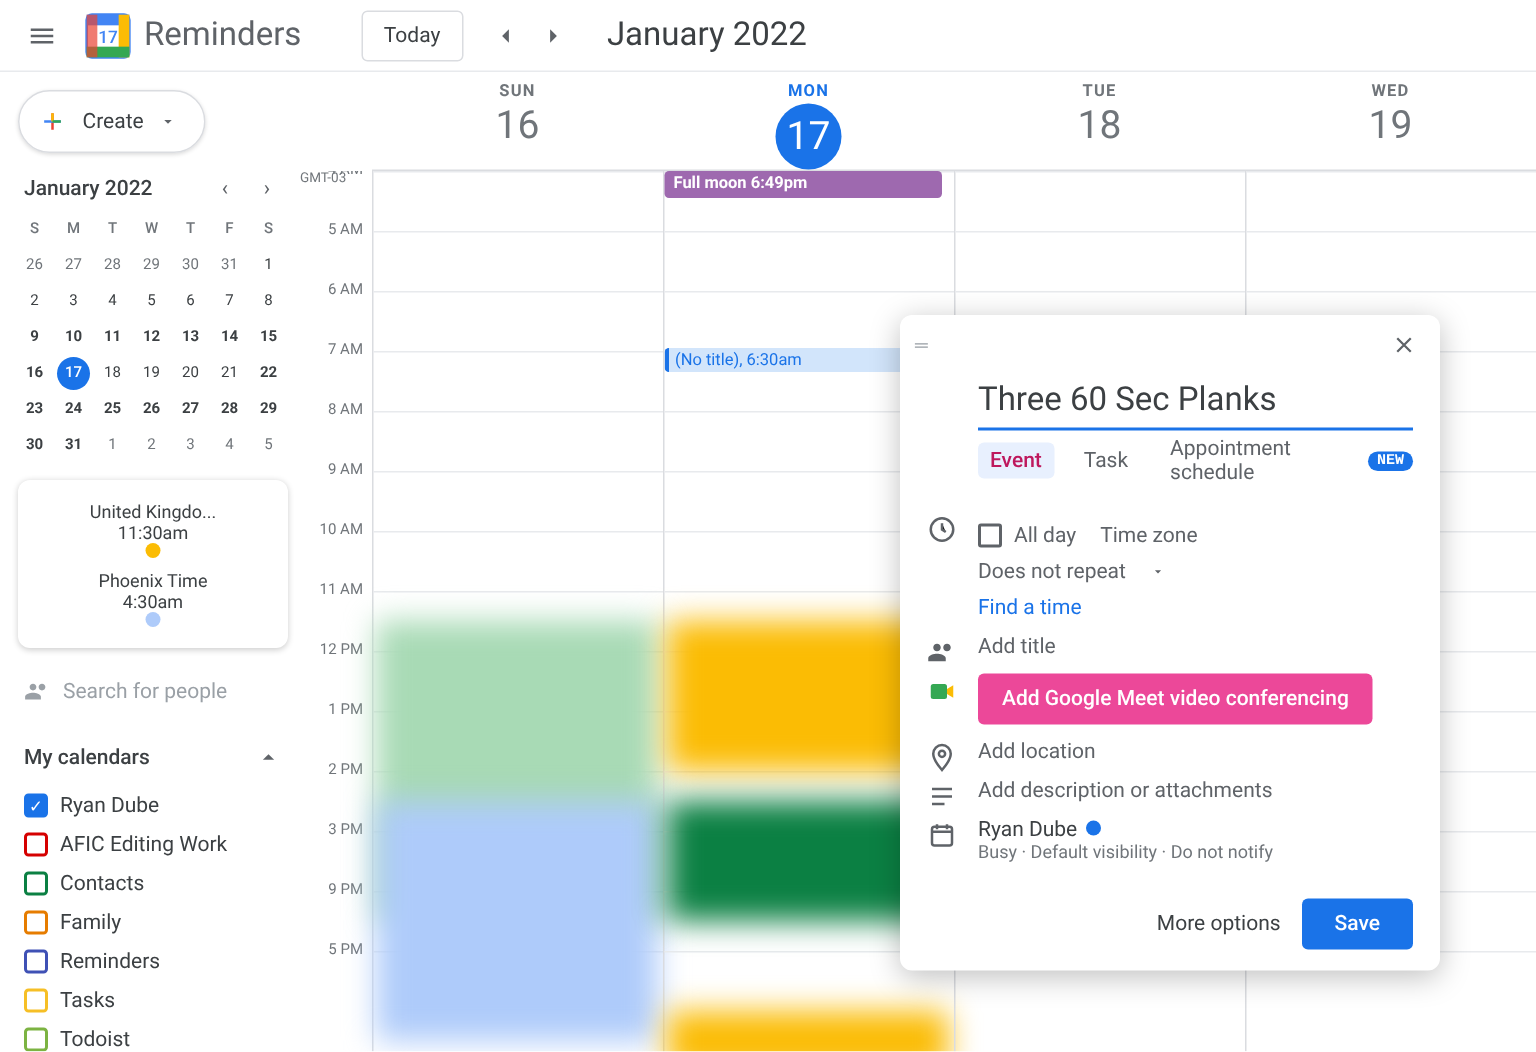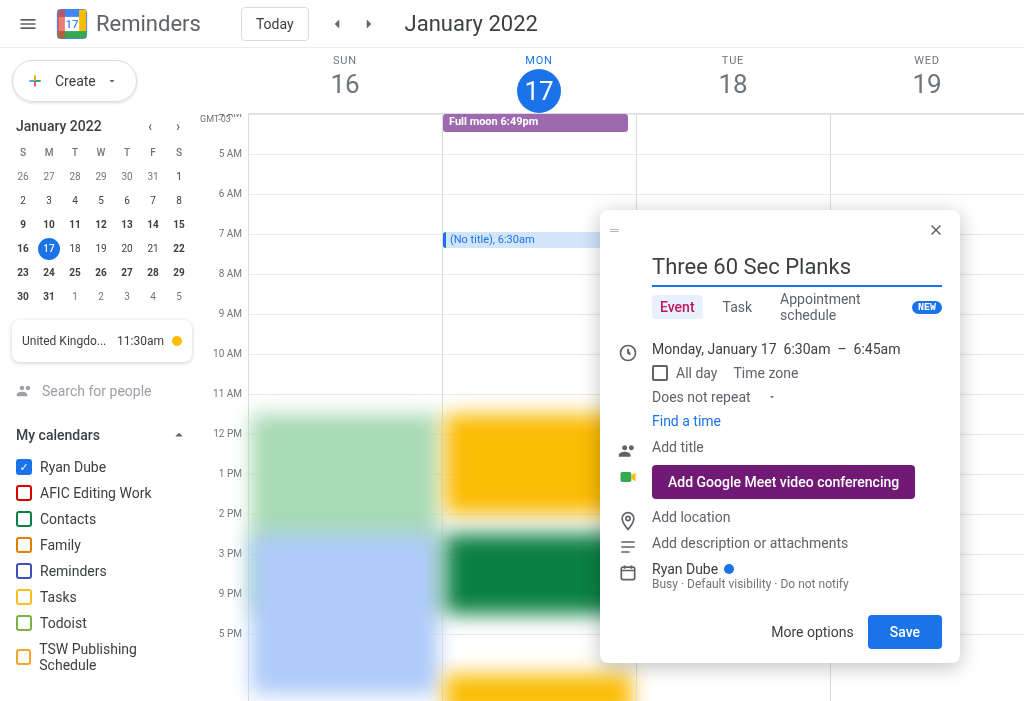--- a/index.html
+++ b/index.html
@@ -32,21 +32,21 @@
 .mini-nav span { cursor: pointer; color: #5f6368; width: 20px; text-align: center; }
 .mini-grid { display: grid; grid-template-columns: repeat(7, 1fr); gap: 2px; font-size: 10px; text-align: center; }
 .mini-grid span { width: 22px; height: 22px; line-height: 22px; border-radius: 50%; cursor: pointer; color: #70757a; }
 .mini-grid .dow { font-weight: 500; color: #70757a; }
 .mini-grid .cur { color: #3c4043; }
 .mini-grid .today { background: #1a73e8; color: #fff; font-weight: 500; }
 .mini-grid .bold { font-weight: 700; color: #3c4043; }
 
 
 .clocks { box-shadow: 0 1px 4px rgba(0,0,0,0.2); border-radius: 8px; padding: 10px; margin-bottom: 12px; background:#fff; }
-.clock-row { display: flex; justify-content: space-between; align-items: center; font-size: 12px; padding: 4px 0; }
+.clock-row { display: flex; justify-content: space-between; align-items: center; font-size: 12px; padding: 4px 0; flex-direction: column; }
 .clock-row .loc { flex: 1; white-space: nowrap; overflow: hidden; text-overflow: ellipsis; color:#3c4043; }
 .clock-row .time { margin: 0 8px; color:#3c4043; }
 .dot { width: 10px; height: 10px; border-radius: 50%; }
 .dot.sun { background: #fbbc04; }
 .dot.moon { background: #aecbfa; }
 
 
 .search { display: flex; align-items: center; gap: 8px; color: #9aa0a6; padding: 8px 4px; font-size: 14px; }
 
 
@@ -55,21 +55,21 @@
 .cal-section-title { font-size: 14px; color: #3c4043; font-weight: 500; }
 .cal-list { margin-top: 4px; }
 .cal-item { display: flex; align-items: center; gap: 8px; padding: 5px 4px; font-size: 14px; cursor: pointer; }
 .chk { width: 16px; height: 16px; border: 2px solid; border-radius: 3px; display: flex; align-items: center; justify-content: center; }
 .chk.checked { background: currentColor; }
 .chk.checked::after { content: "✓"; color: #fff; font-size: 11px; }
 
 
 .day-headers { display: flex; height: 66px; border-bottom: 1px solid #dadce0; margin-left: 48px; }
 .day-head { flex: 1; text-align: center; padding-top: 6px; }
-.day-label { font-size: 11px; color: #70757a; letter-spacing: 0.8px; }
+.day-label { font-size: 11px; color: #70757a; letter-spacing: 0.8px; font-weight: bold; }
 .day-num { font-size: 26px; color: #70757a; margin-top: 2px; }
 .day-head.today .day-num { background: #1a73e8; color: #fff; width: 44px; height: 44px; line-height: 44px; border-radius: 50%; margin: 2px auto 0; }
 .day-head.today .day-label { color: #1a73e8; }
 
 
 .grid-wrap { flex: 1; display: flex; overflow: hidden; position: relative; }
 .time-col { width: 48px; font-size: 10px; color: #70757a; text-align: right; padding-right: 6px; }
 .time-col div { height: 40px; position: relative; top: -6px; }
 .time-col .tz { font-size: 9px; position: absolute; top: 0; }
 .day-cols { flex: 1; display: flex; position: relative; }
@@ -90,21 +90,21 @@
 .tabs { display: flex; gap: 12px; align-items: center; margin-bottom: 14px; font-size: 14px; }
 .tab { cursor: pointer; color: #5f6368; padding: 4px 8px; border-radius: 4px; }
 .tab.active { background: #e8f0fe; color: #be185d; font-weight: 500; }
 .new-badge { background: #1a73e8; color: #fff; font-size: 10px; padding: 1px 6px; border-radius: 8px; font-weight: 700; font-family: Liberation Mono, monospace; }
 .row { display: flex; align-items: flex-start; gap: 14px; margin-bottom: 10px; position: relative; }
 .row-icon { position: absolute; left: -34px; top: 2px; width: 20px; color: #5f6368; }
 .row-text { color: #5f6368; font-size: 14px; }
 .date-row { color: #3c4043; font-size: 14px; }
 .sub-row { display: flex; gap: 16px; align-items: center; margin-top: 8px; font-size: 14px; color: #5f6368; }
 .chk-outline { width: 16px; height: 16px; border: 2px solid #5f6368; border-radius: 2px; }
-.meet-btn { background: #701a75; color: #fff; border: none; padding: 9px 16px; border-radius: 4px; font-size: 14px; cursor: pointer; font-weight: 500; }
+.meet-btn { background: #ec4899; color: #fff; border: none; padding: 9px 16px; border-radius: 4px; font-size: 14px; cursor: pointer; font-weight: 500; }
 .popup-footer { display: flex; justify-content: flex-end; gap: 14px; padding: 14px 18px 0; align-items: center; }
 .more-opt { color: #3c4043; font-size: 14px; cursor: pointer; }
 .save-btn { background: #1a73e8; color: #fff; border: none; padding: 9px 22px; border-radius: 4px; font-size: 14px; cursor: pointer; font-weight: 500; }
 .cal-dot { width: 10px; height: 10px; border-radius: 50%; background: #1a73e8; display: inline-block; margin-left: 6px; }
 .small-gray { font-size: 12px; color: #70757a; }
 </style>
 </head>
 <body>
 
 <div class="header">
@@ -214,20 +214,25 @@
           <span>5</span>
         </div>
     </div>
 
     <div class="clocks" id="clocks">
         <div class="clock-row">
           <span class="loc">United Kingdo...</span>
           <span class="time">11:30am</span>
           <span class="dot sun"></span>
         </div>
+        <div class="clock-row">
+          <span class="loc">Phoenix Time</span>
+          <span class="time">4:30am</span>
+          <span class="dot moon"></span>
+        </div>
       </div>
 
     <div class="search">
       <svg width="18" height="18" viewBox="0 0 24 24">
           <path fill="#9aa0a6" d="M16 11c1.66 0 3-1.34 3-3s-1.34-3-3-3-3 1.34-3 3 1.34 3 3 3zm-8 0c1.66 0 3-1.34 3-3S9.66 5 8 5 5 6.34 5 8s1.34 3 3 3zm0 2c-2.33 0-7 1.17-7 3.5V19h14v-2.5c0-2.33-4.67-3.5-7-3.5z"></path>
         </svg>
       <span>Search for people</span>
     </div>
 
     <div class="cal-section">
@@ -411,23 +416,20 @@
       <span class="tab">Task</span>
       <span class="tab">Appointment schedule</span>
       <span class="new-badge">NEW</span>
     </div>
     <div class="row">
       <svg class="row-icon" viewBox="0 0 24 24">
           <circle cx="12" cy="12" r="9" stroke="#5f6368" stroke-width="2" fill="none"></circle>
           <path stroke="#5f6368" stroke-width="2" d="M12 7v5l3 2"></path>
         </svg>
       <div>
-        <div class="date-row">
-          <span>Monday, January 17</span>&nbsp;&nbsp;<span>6:30am</span>&nbsp;&nbsp;<span>–</span>&nbsp;&nbsp;<span>6:45am</span>
-        </div>
         <div class="sub-row">
           <span style="display:flex;align-items:center;gap:8px;">
             <span class="chk-outline"></span>
               <span>All day</span>
           </span>
           <span>Time zone</span>
         </div>
         <div class="sub-row">
           <span>Does not repeat</span>
           <svg width="10" height="10" viewBox="0 0 24 24">

